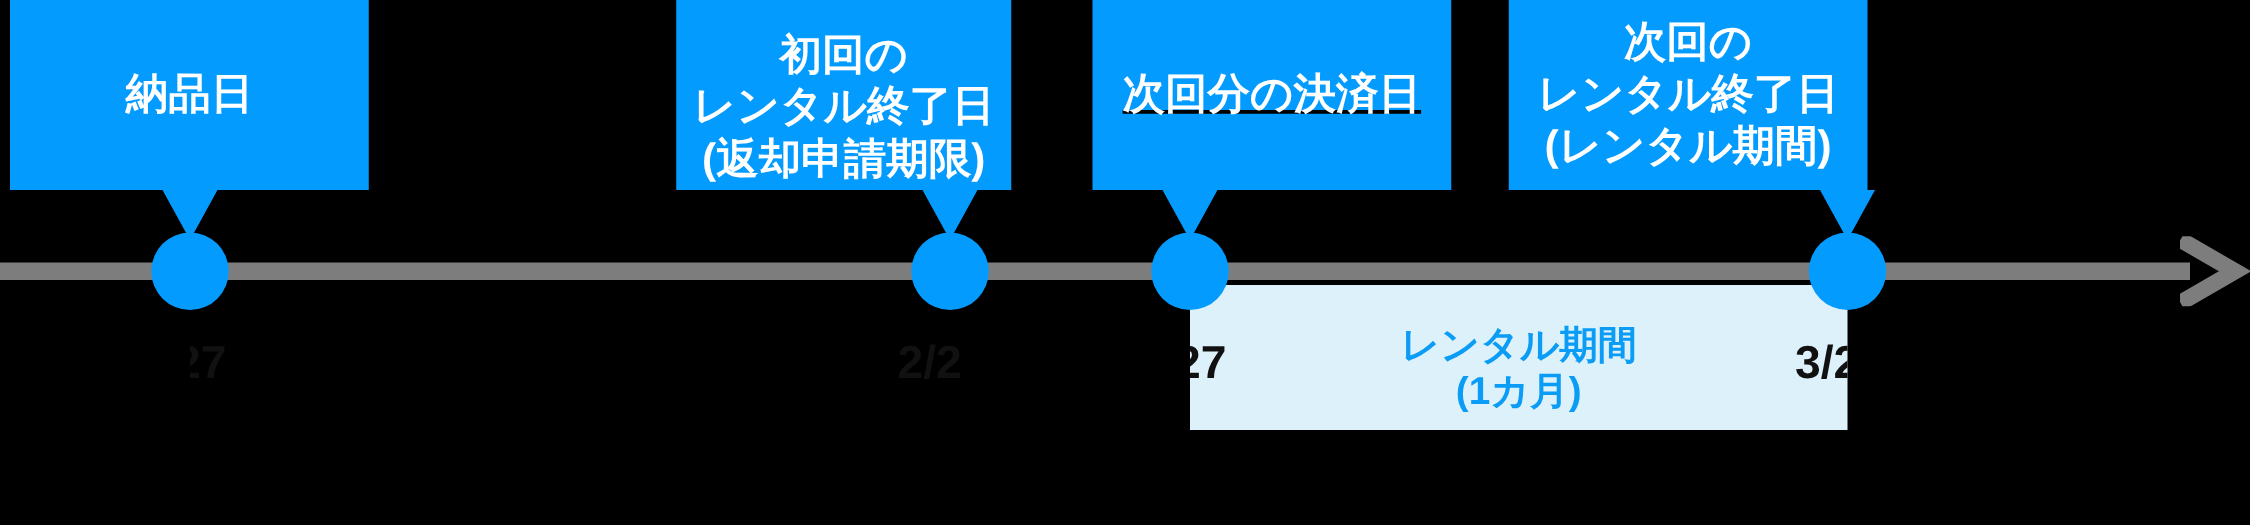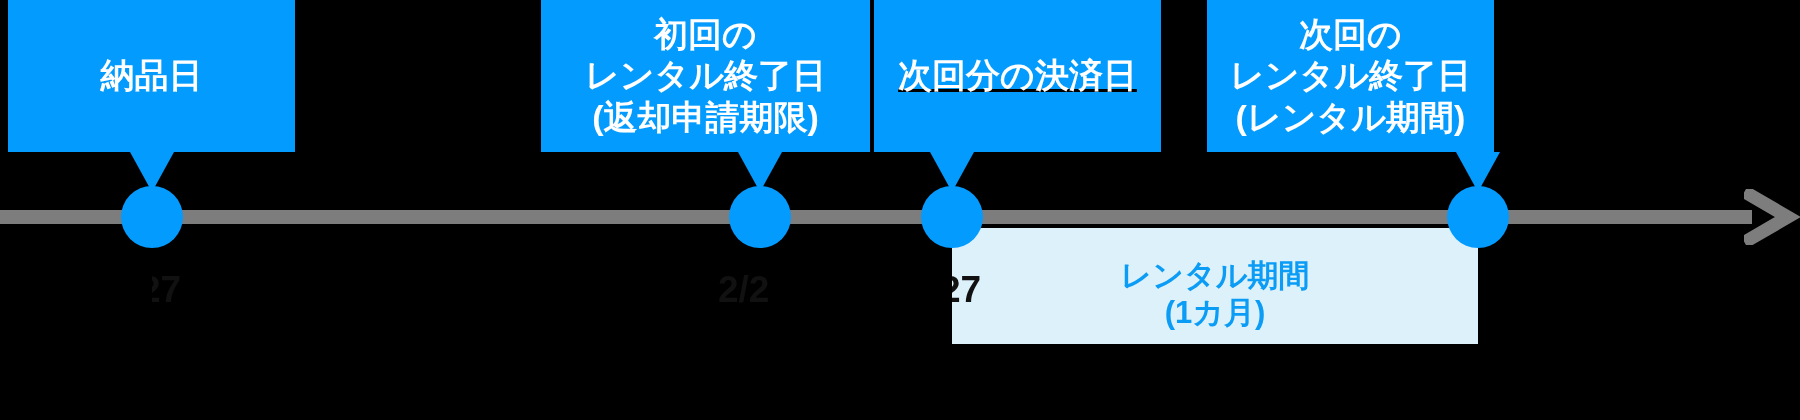--- a/index.html
+++ b/index.html
@@ -109,39 +109,42 @@
   </div>
 
   <div class="band" style="left:152px; top:224px; width:608px; height:132px; background:transparent;padding-left:25px;">
     <div class="date-label" style="left:566px; top:47px;">2/2</div>
   </div>
 
   <div class="band" style="left:952px; top:224px; width:526px; height:132px; background:transparent;">
     <div class="date-label" style="left:-12px; top:47px;">27</div>
   </div>
 
+  <div class="band" style="left:952px; top:224px; width:526px; height:132px; background:transparent;">
+    <div class="date-label" style="left:484px; top:47px;">3/2</div>
+  </div>
 
   <div class="axis" style="width:1752px;"></div>
   <div class="axis-arrow" style="left:1744px;">
     <svg width="56" height="56" viewBox="0 0 56 56" aria-hidden="true">
       <polyline points="6,6 44,28 6,50" fill="none" stroke="#7d7d7d" stroke-width="13" stroke-linecap="square" stroke-linejoin="miter"></polyline>
     </svg>
   </div>
 
   <div class="node" style="left:121px;  top:186px;"></div>
   <div class="node" style="left:729px;  top:186px;"></div>
   <div class="node" style="left:921px;  top:186px;"></div>
   <div class="node" style="left:1447px; top:186px;"></div>
 
   <div class="callout" style="left:8px; top:0px; width:287px; height:152px;">
     <div class="callout-text">納品日</div>
   </div>
   <div class="callout-tail" style="left:130px; top:152px;"></div>
 
-  <div class="callout" style="left:541px; top:0px; width:329px; height:152px;">
+  <div class="callout" style="left:541px; top:0px; width:268px; height:152px;align-items:flex-end;">
     <div class="callout-text">初回の
 レンタル終了日
 (返却申請期限)</div>
   </div>
   <div class="callout-tail" style="left:738px; top:152px;"></div>
 
   <div class="callout" style="left:874px; top:0px; width:287px; height:152px;text-decoration:underline;">
     <div class="callout-text">次回分の決済日</div>
   </div>
   <div class="callout-tail" style="left:930px; top:152px;"></div>

